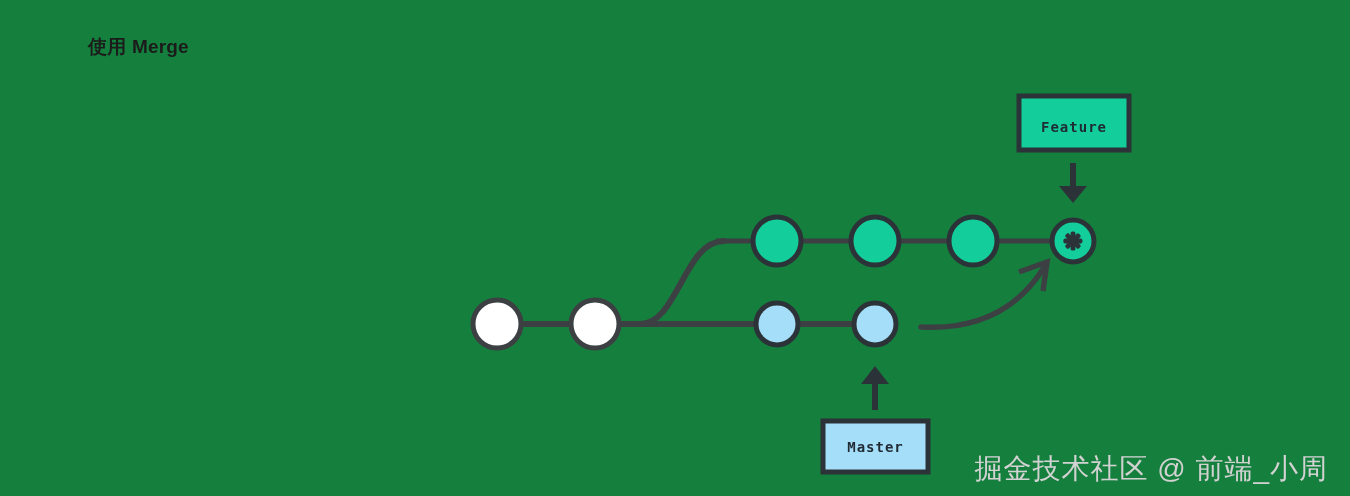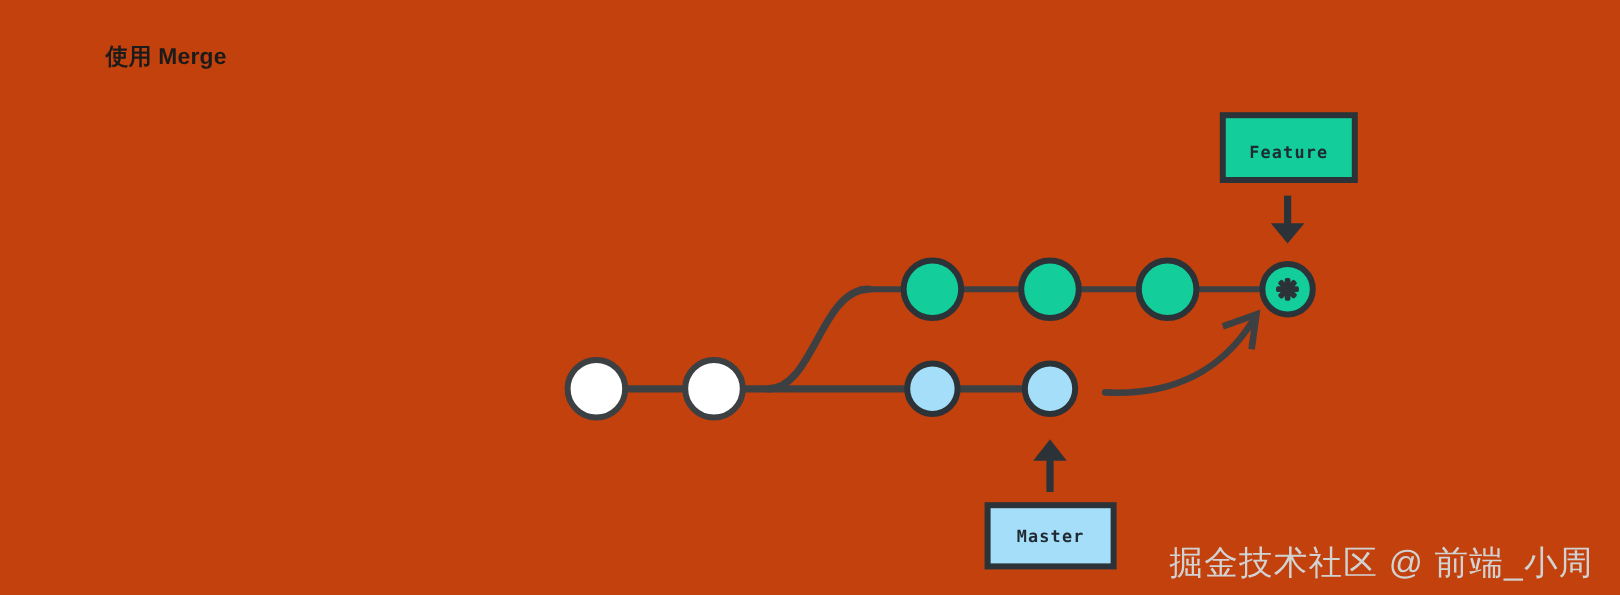--- a/index.html
+++ b/index.html
@@ -12,21 +12,21 @@
     width: 1350px;
     height: 496px;
     position: relative;
     overflow: hidden;
     font-family: "Liberation Sans", "DejaVu Sans", sans-serif;
     -webkit-font-smoothing: antialiased;
   }
   .page {
     position: absolute;
     inset: 0;
-    background: #c2410c;
+    background: #15803d;
   }
   .page-title {
     position: absolute;
     left: 88px;
     top: 34px;
     font-size: 19px;
     font-weight: 700;
     color: #1b1b1b;
     letter-spacing: 0.2px;
     white-space: nowrap;

